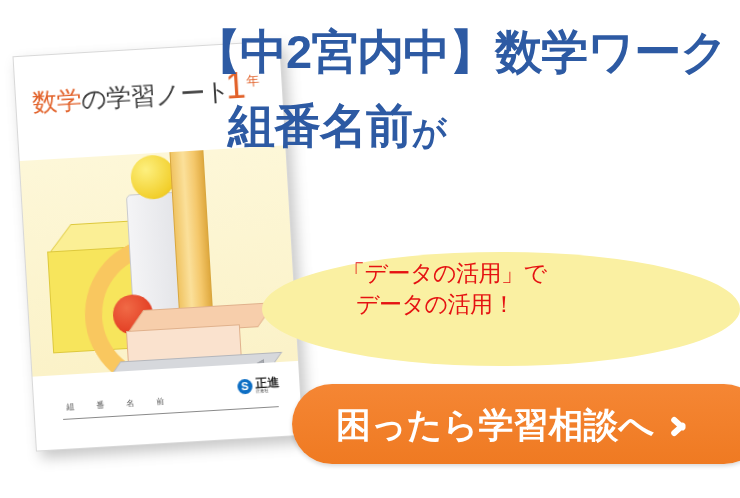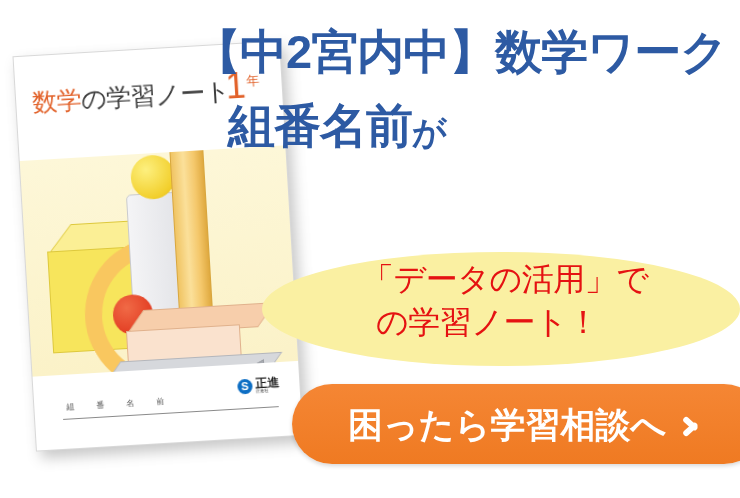--- a/index.html
+++ b/index.html
@@ -265,23 +265,23 @@
     left: 262px;
     top: 252px;
     width: 478px;
     height: 114px;
     background: #faf0a2;
     border-radius: 50%;
     filter: blur(0.4px);
   }
   .subcopy {
     position: absolute;
-    left: 362px;
+    left: 342px;
     top: 258px;
-    font-size: 32px;
+    font-size: 23px;
     font-weight: 400;
     color: #e51212;
     line-height: 1.33;
     white-space: nowrap;
     letter-spacing: -0.5px;
   }
   .subcopy .line2 { display: block; padding-left: 14px; }
 
   
   .cta {
@@ -292,21 +292,21 @@
     height: 80px;
     background: linear-gradient(#f58634, #ef7a22);
     border-radius: 40px;
     box-shadow: 0 2px 4px rgba(0,0,0,0.16);
     display: flex;
     align-items: center;
     justify-content: flex-start;
     cursor: pointer;
   }
   .cta-label {
-    margin-left: 56px;
+    margin-left: 44px;
     font-size: 35px;
     font-weight: 700;
     color: #ffffff;
     letter-spacing: 0px;
     white-space: nowrap;
     line-height: 1;
   }
   .cta-chev {
     margin-left: 16px;
     width: 18px;
@@ -366,20 +366,20 @@
 
     </div>
   </div>
 
   <div class="headline-1">【中2宮内中】数学ワーク</div>
 
   <div class="headline-2"><span>組番名前</span><span class="small">が</span></div>
 
 
   <div class="ellipse"></div>
-  <div class="subcopy"><span>「データの活用」で</span><span class="line2">の学習ノート！</span></div>
+  <div class="subcopy"><span>「データの活用」で</span><span class="line2">データの活用！</span></div>
 
   <div class="cta">
     <span class="cta-label">困ったら学習相談へ</span>
     <span class="cta-chev"></span>
   </div>
 
 </div>
 
 </body></html>

